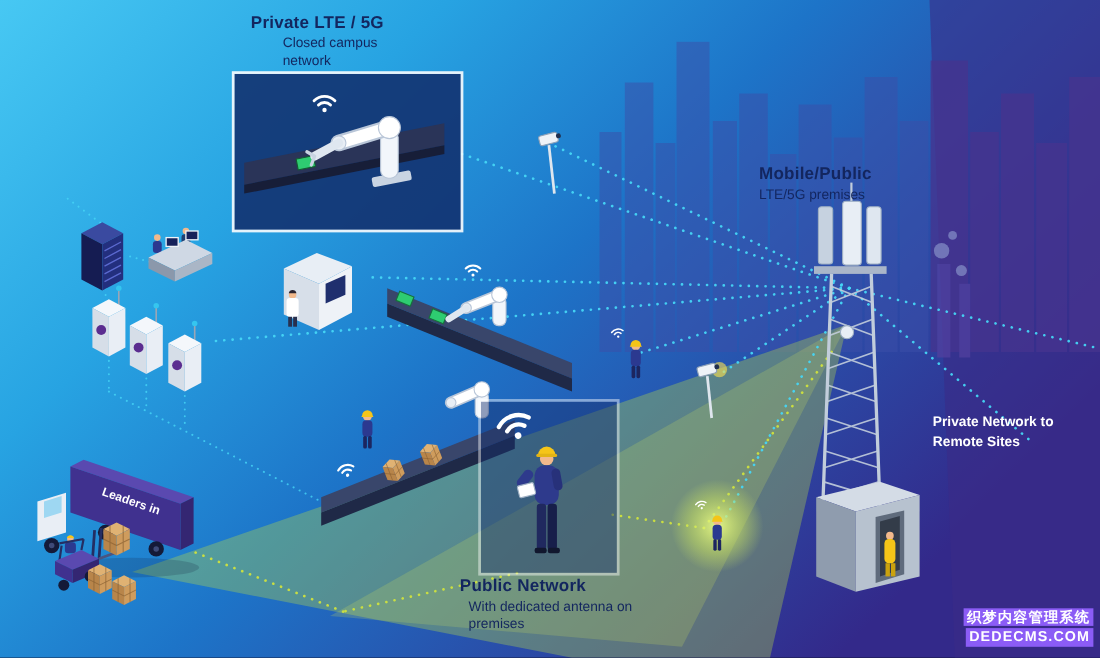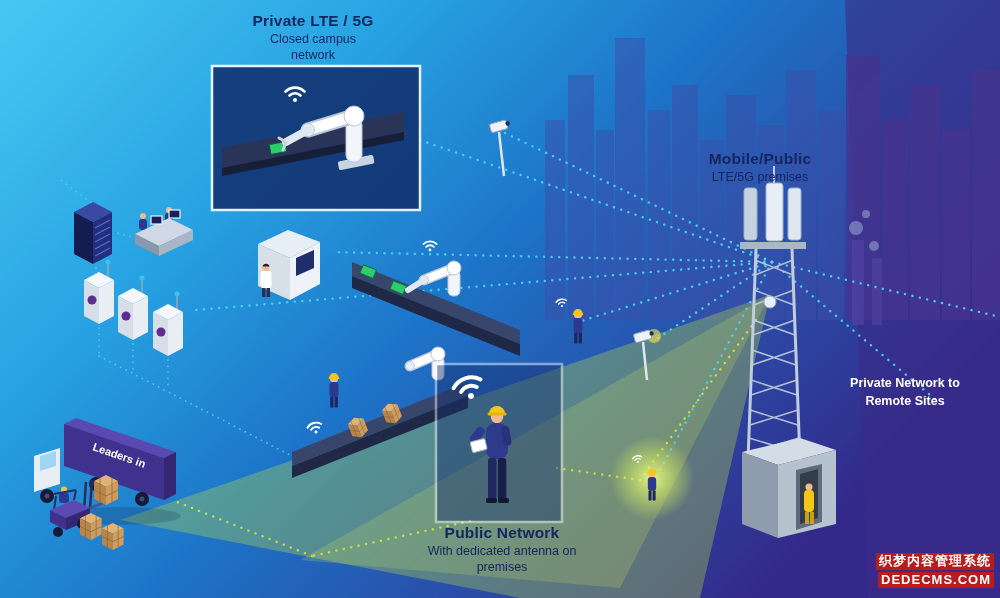--- a/index.html
+++ b/index.html
@@ -3,31 +3,31 @@
 <meta charset="utf-8">
 <style>
   html,body{margin:0;padding:0;background:#0e1230;}
   #stage{position:relative;width:1000px;height:598px;overflow:hidden;
          font-family:"Liberation Sans",sans-serif;}
   #scene{position:absolute;inset:0;}
   .dc{stroke:#46d6f6;stroke-width:2.4;stroke-dasharray:0.1 7.5;stroke-linecap:round;fill:none;opacity:.95}
   .dc2{stroke:#46d6f6;stroke-width:1.8;stroke-dasharray:0.1 6;stroke-linecap:round;fill:none;opacity:.8}
   .dg{stroke:#cfe13e;stroke-width:2.4;stroke-dasharray:0.1 7.5;stroke-linecap:round;fill:none;opacity:.95}
   .brace{stroke:#c2cddb;stroke-width:1.6;opacity:.9}
-  .label{position:absolute;text-align:center;color:#13265f}
+  .label{position:absolute;text-align:left;color:#13265f}
   .label .t{font-weight:bold;font-size:15.5px;letter-spacing:.2px}
   .label .s{font-size:12.5px;line-height:1.3;margin:1px auto 0}
   #lbl-private-lte{left:228px;top:12px;width:170px}
   #lbl-private-lte .s{width:112px}
   #lbl-mobile{left:690px;top:150px;width:140px}
   #lbl-privnet{left:848px;top:374px;width:114px;color:#fff;font-size:12.5px;font-weight:bold;line-height:1.45}
   #lbl-public{left:418px;top:524px;width:168px}
   #lbl-public .s{width:152px}
   #watermark{position:absolute;right:6px;bottom:10px;text-align:right;line-height:1.1}
-  #watermark span{display:inline-block;background:#b91c1c;color:#fff;font-weight:bold;
+  #watermark span{display:inline-block;background:#8b5cf6;color:#fff;font-weight:bold;
                   font-size:13px;padding:1px 3px;margin-top:2px;letter-spacing:1px}
 </style>
 </head>
 <body>
 
 <div id="stage">
 
 <svg id="scene" viewBox="0 0 1000 598">
   <defs>
     <linearGradient id="bg" x1="0" y1="0" x2="1" y2="0.6">

